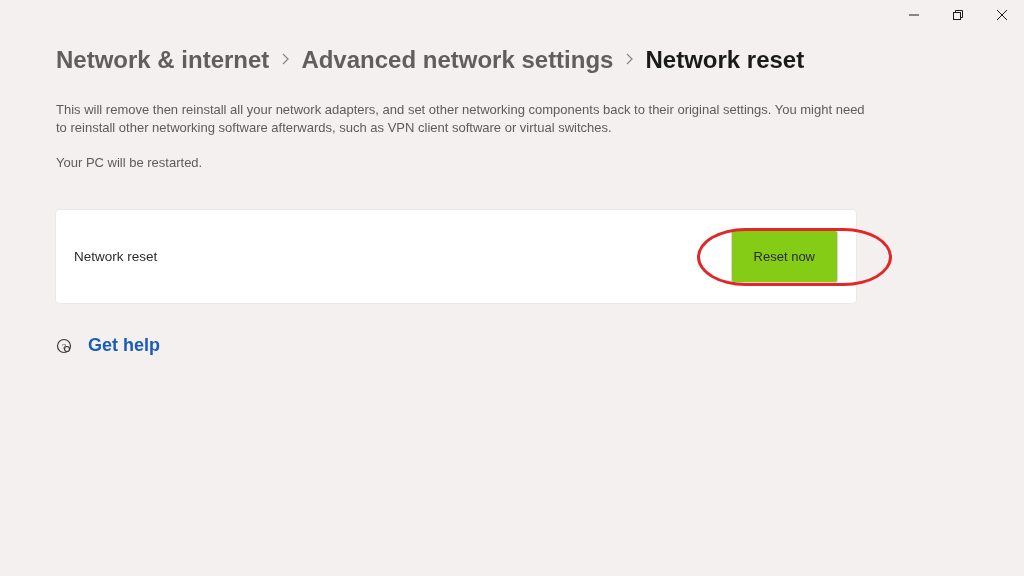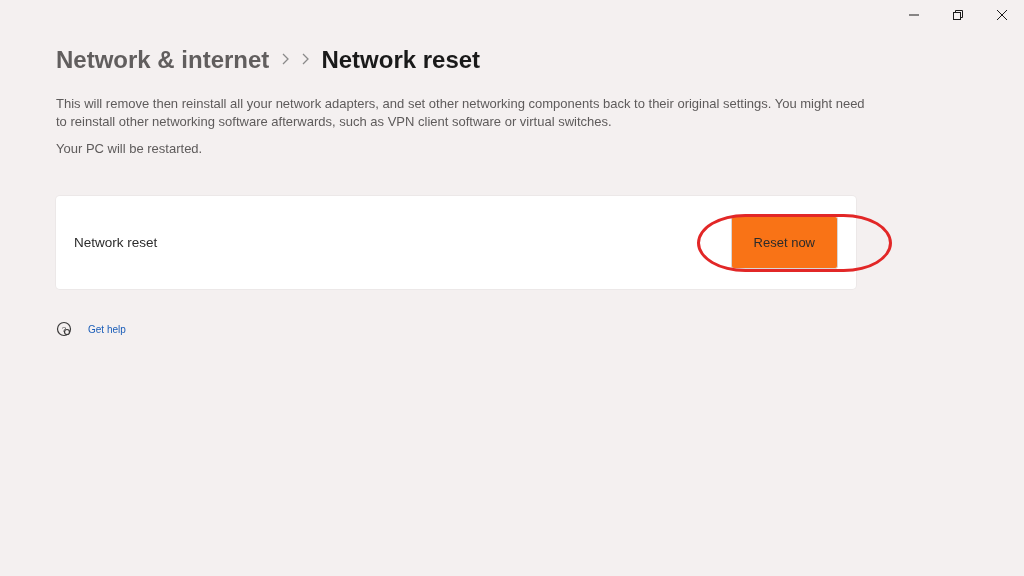--- a/index.html
+++ b/index.html
@@ -26,42 +26,42 @@
       justify-content: center;
       cursor: pointer;
     }
     .content {
       padding: 46px 56px 0 56px;
     }
     .breadcrumb {
       display: flex;
       align-items: center;
       gap: 12px;
-      margin-bottom: 21px;
+      margin-bottom: 27px;
     }
     .breadcrumb-item {
       font-size: 24px;
       font-weight: 600;
       color: #615e5e;
       cursor: pointer;
     }
     .breadcrumb-item.current {
       color: #1a1a1a;
       font-weight: 700;
     }
     .chev {
       color: #8a8a8a;
       font-size: 14px;
     }
     .description {
       font-size: 13px;
       color: #5e5b5b;
       line-height: 1.4;
       max-width: 820px;
-      margin-bottom: 10px;
+      margin-bottom: 18px;
     }
     .restart-note {
       font-size: 13px;
       color: #5e5b5b;
       margin-bottom: 40px;
     }
     .card {
       background: #ffffff;
       border-radius: 4px;
       padding: 20px 18px;
@@ -70,21 +70,21 @@
       justify-content: space-between;
       position: relative;
       width: 800px;
       box-shadow: 0 0 0 1px rgba(0,0,0,0.03);
     }
     .card-label {
       font-size: 13.5px;
       color: #2b2b2b;
     }
     .reset-btn {
-      background: #f97316;
+      background: #84cc16;
       border: 1px solid #d8d6d6;
       border-radius: 3px;
       padding: 18px 22px;
       font-size: 13px;
       color: #2b2b2b;
       cursor: pointer;
       font-family: inherit;
     }
     .highlight-oval {
       position: absolute;
@@ -103,23 +103,24 @@
       flex-direction: column;
       gap: 12px;
     }
     .link-row {
       display: flex;
       align-items: center;
       gap: 16px;
     }
     .link-row a {
       color: #1a5db8;
-      font-size: 10px;
+      font-size: 18px;
       text-decoration: none;
       cursor: pointer;
+      font-weight: bold;
     }
     .link-icon {
       width: 16px;
       height: 16px;
       color: #3b3a3a;
       display: flex;
       align-items: center;
       justify-content: center;
     }
   </style>
@@ -148,20 +149,21 @@
 
 <div class="content">
 
   <div class="breadcrumb">
     <span class="breadcrumb-item">Network &amp; internet</span>
     <span class="chev">
       <svg width="8" height="12" viewBox="0 0 8 12">
           <path d="M2 1 L7 6 L2 11" fill="none" stroke="#8a8a8a" stroke-width="1.3"></path>
         </svg>
     </span>
+    <span class="breadcrumb-item">Advanced network settings</span>
     <span class="chev">
       <svg width="8" height="12" viewBox="0 0 8 12">
           <path d="M2 1 L7 6 L2 11" fill="none" stroke="#8a8a8a" stroke-width="1.3"></path>
         </svg>
     </span>
     <span class="breadcrumb-item current">Network reset</span>
   </div>
 
   <p class="description">This will remove then reinstall all your network adapters, and set other networking components back to their original settings. You might need to reinstall other networking software afterwards, such as VPN client software or virtual switches.</p>
 

